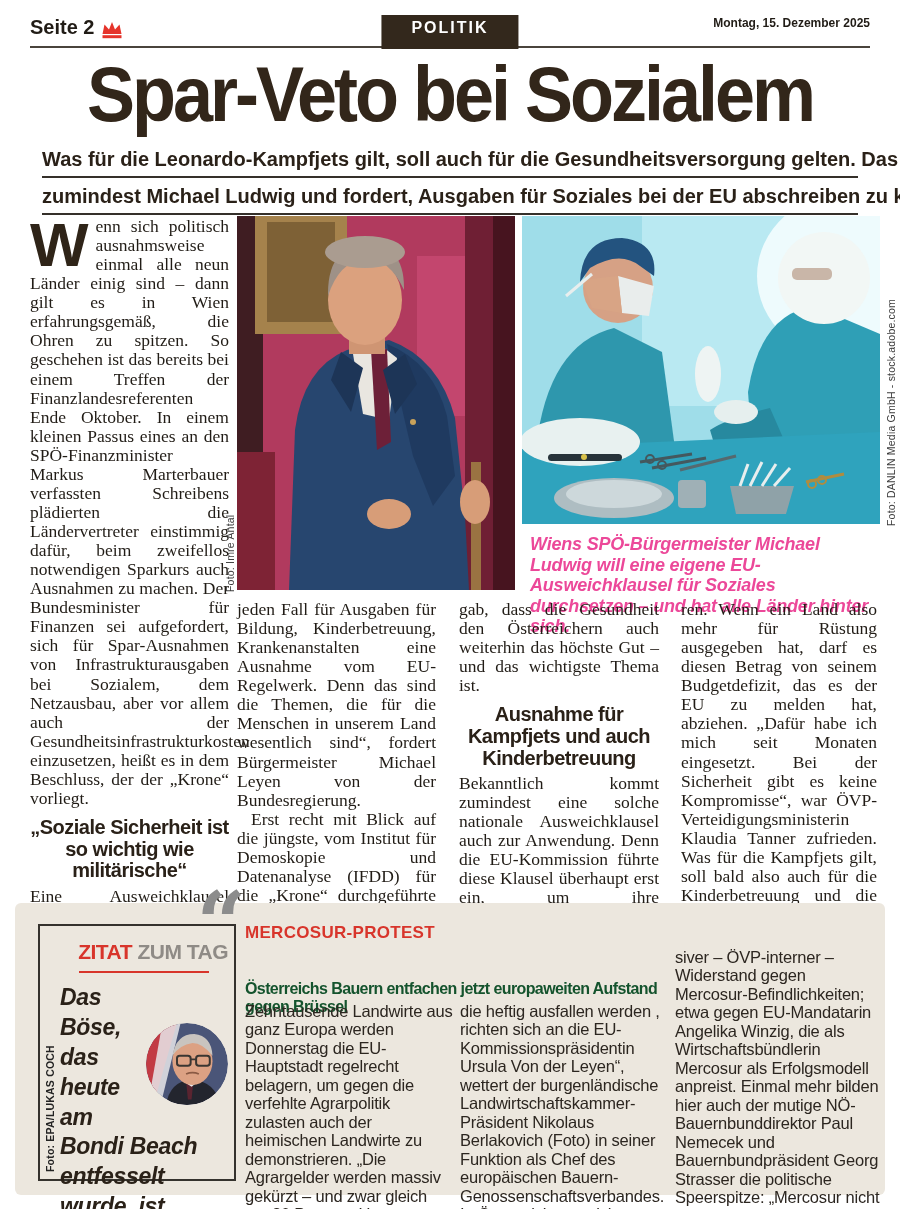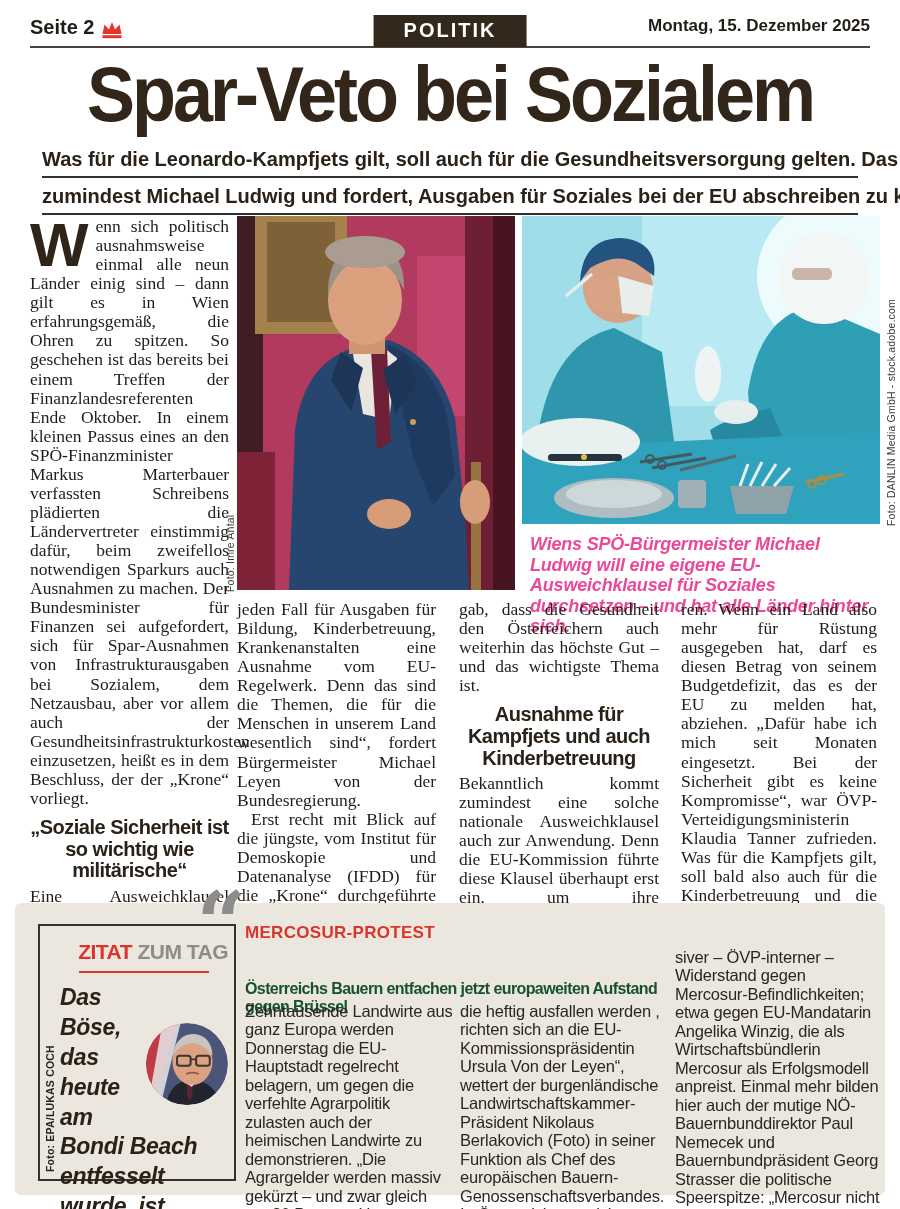--- a/index.html
+++ b/index.html
@@ -4,22 +4,22 @@
 <style>
   html,body{margin:0;padding:0;background:#fff;}
   #page{position:relative;width:900px;height:1209px;background:#fff;overflow:hidden;
         font-family:"Liberation Sans",sans-serif;color:#262019;}
 
   
   .hdr-left{position:absolute;left:30px;top:16px;font-size:20px;font-weight:bold;color:#211c16;
             display:flex;align-items:flex-end;gap:7px;}
   .hdr-rule{position:absolute;left:30px;top:46px;width:840px;height:2px;background:#4a443c;}
   .politik-badge{position:absolute;left:50%;transform:translateX(-50%);top:15px;background:#33281c;
-            color:#fff;font-weight:bold;font-size:20px;letter-spacing:2px;padding:4px 30px 5px;}
-  .hdr-date{position:absolute;right:30px;top:16px;font-size:17px;font-weight:bold;color:#211c16;}
+            color:#fff;font-weight:bold;font-size:16px;letter-spacing:2px;padding:4px 30px 12px;}
+  .hdr-date{position:absolute;right:30px;top:16px;font-size:12px;font-weight:bold;color:#211c16;}
 
   
   .headline{position:absolute;left:0;top:58px;width:900px;text-align:center;font-size:72px;
             font-weight:bold;letter-spacing:-3px;color:#32261a;line-height:1;transform:scaleY(1.08);}
   .standfirst{position:absolute;left:42px;top:146px;width:816px;text-align:center;}
   .standfirst .sf-line{display:block;font-size:20px;font-weight:bold;color:#2a2118;white-space:nowrap;
             padding:2px 0 5px;border-bottom:2px solid #35302a;}
 
   
   .bodytext{font-family:"Liberation Serif",serif;font-size:17.5px;line-height:1.09;

